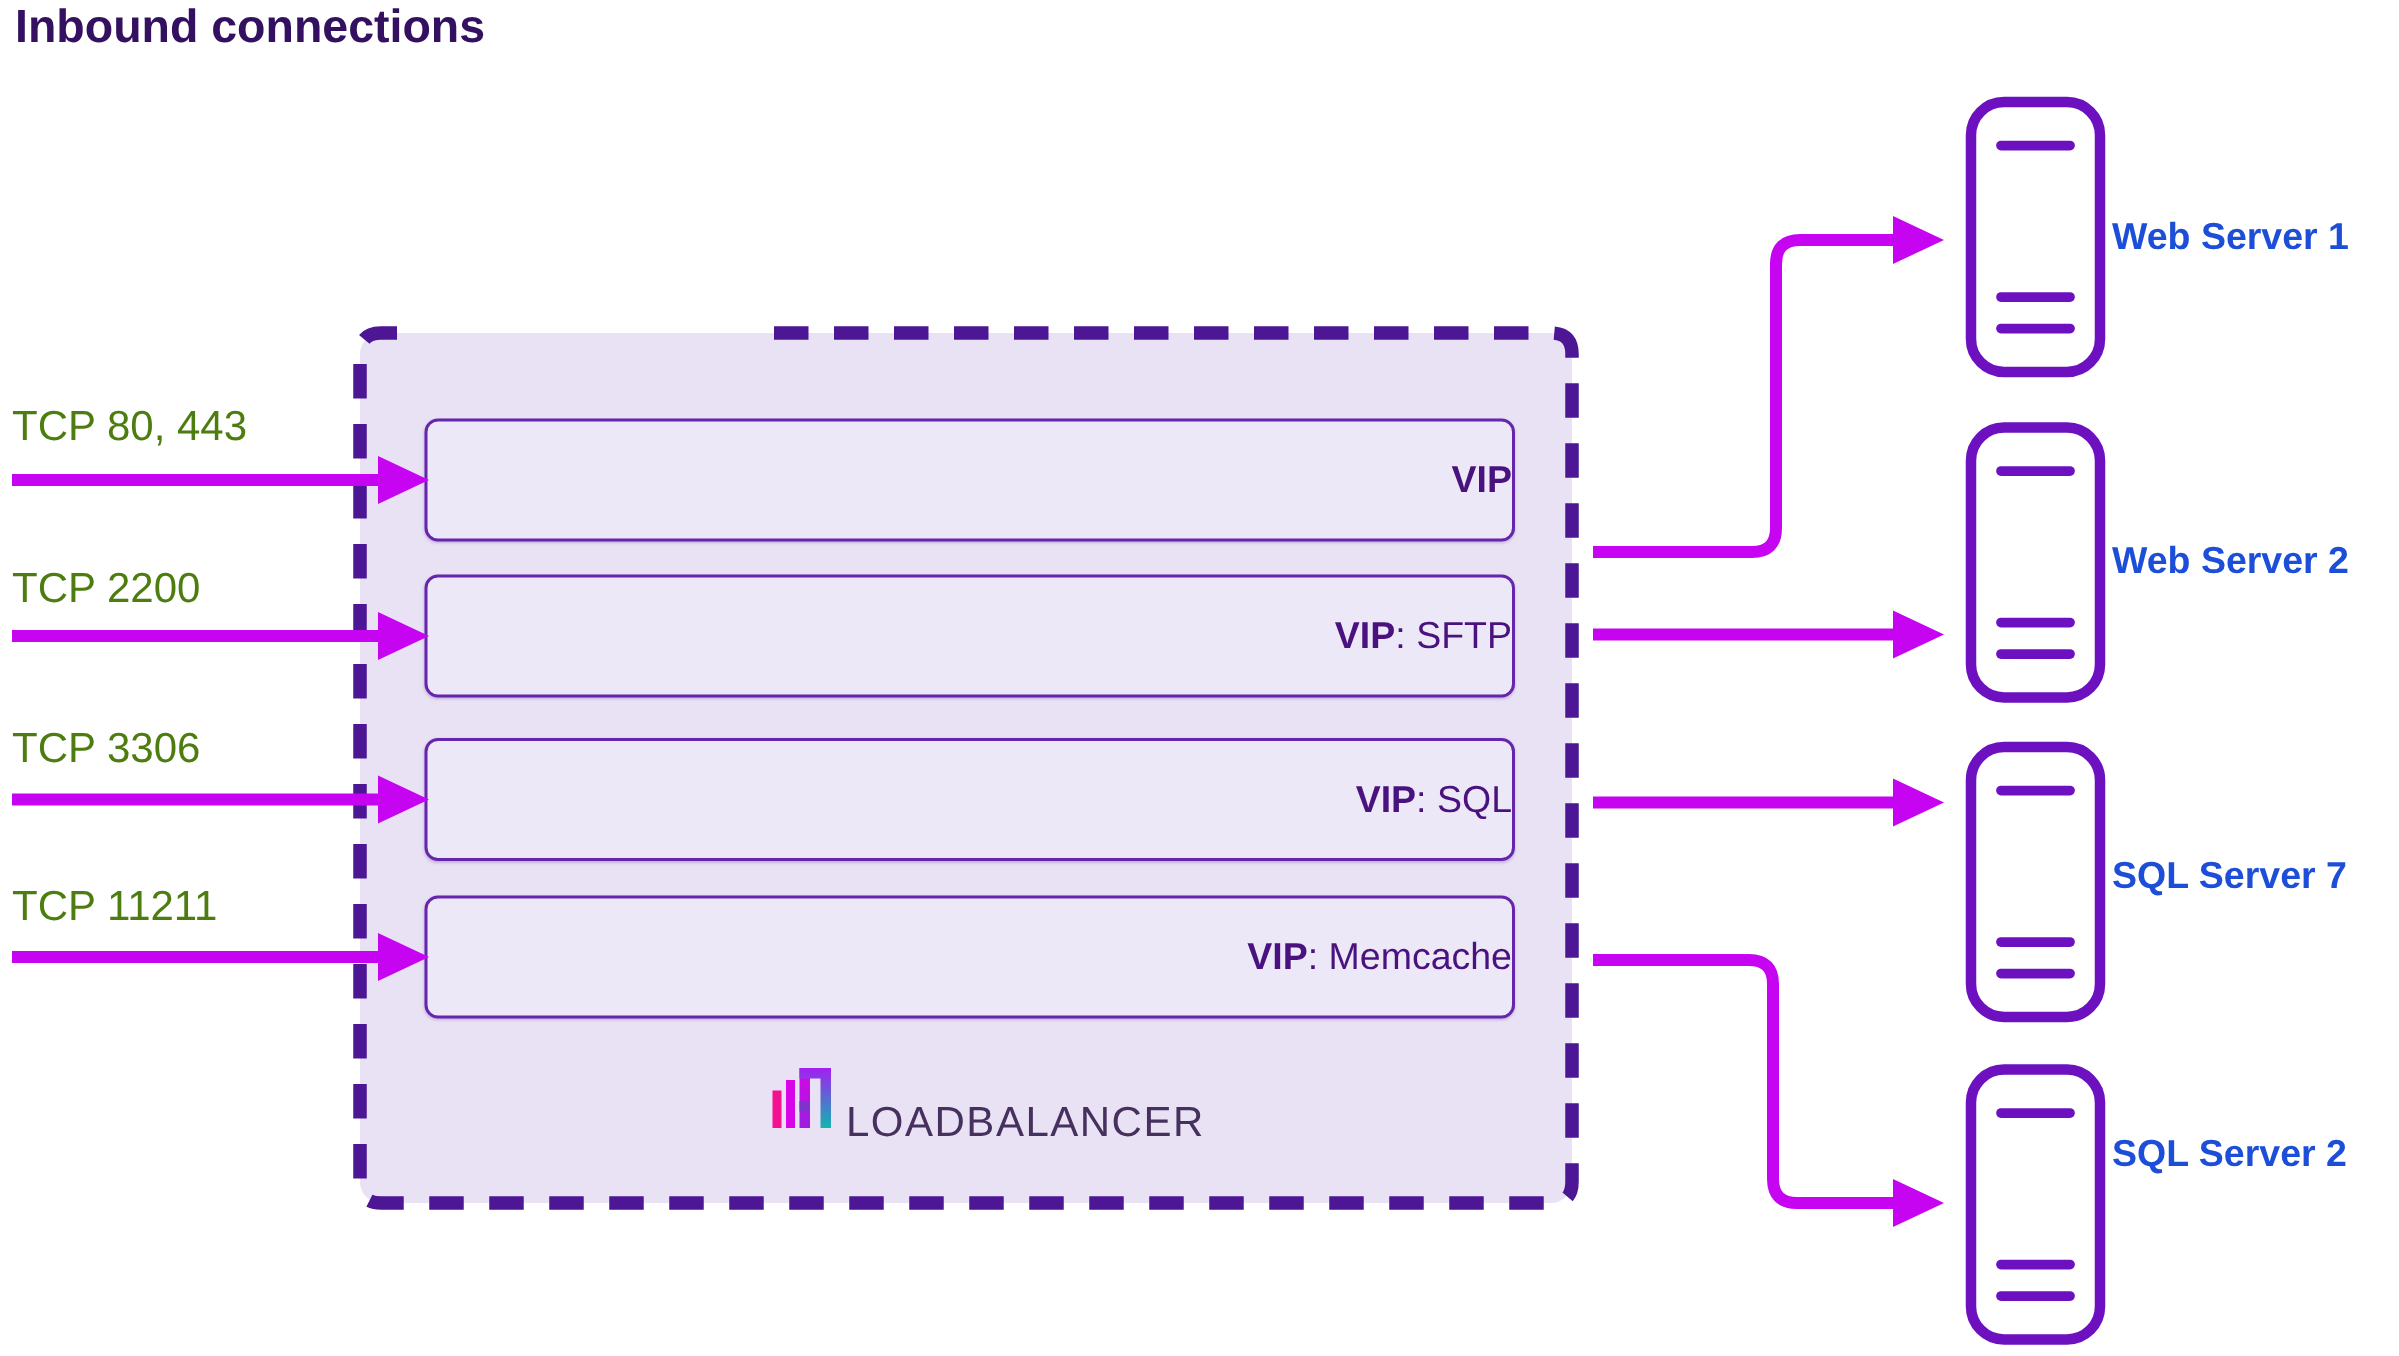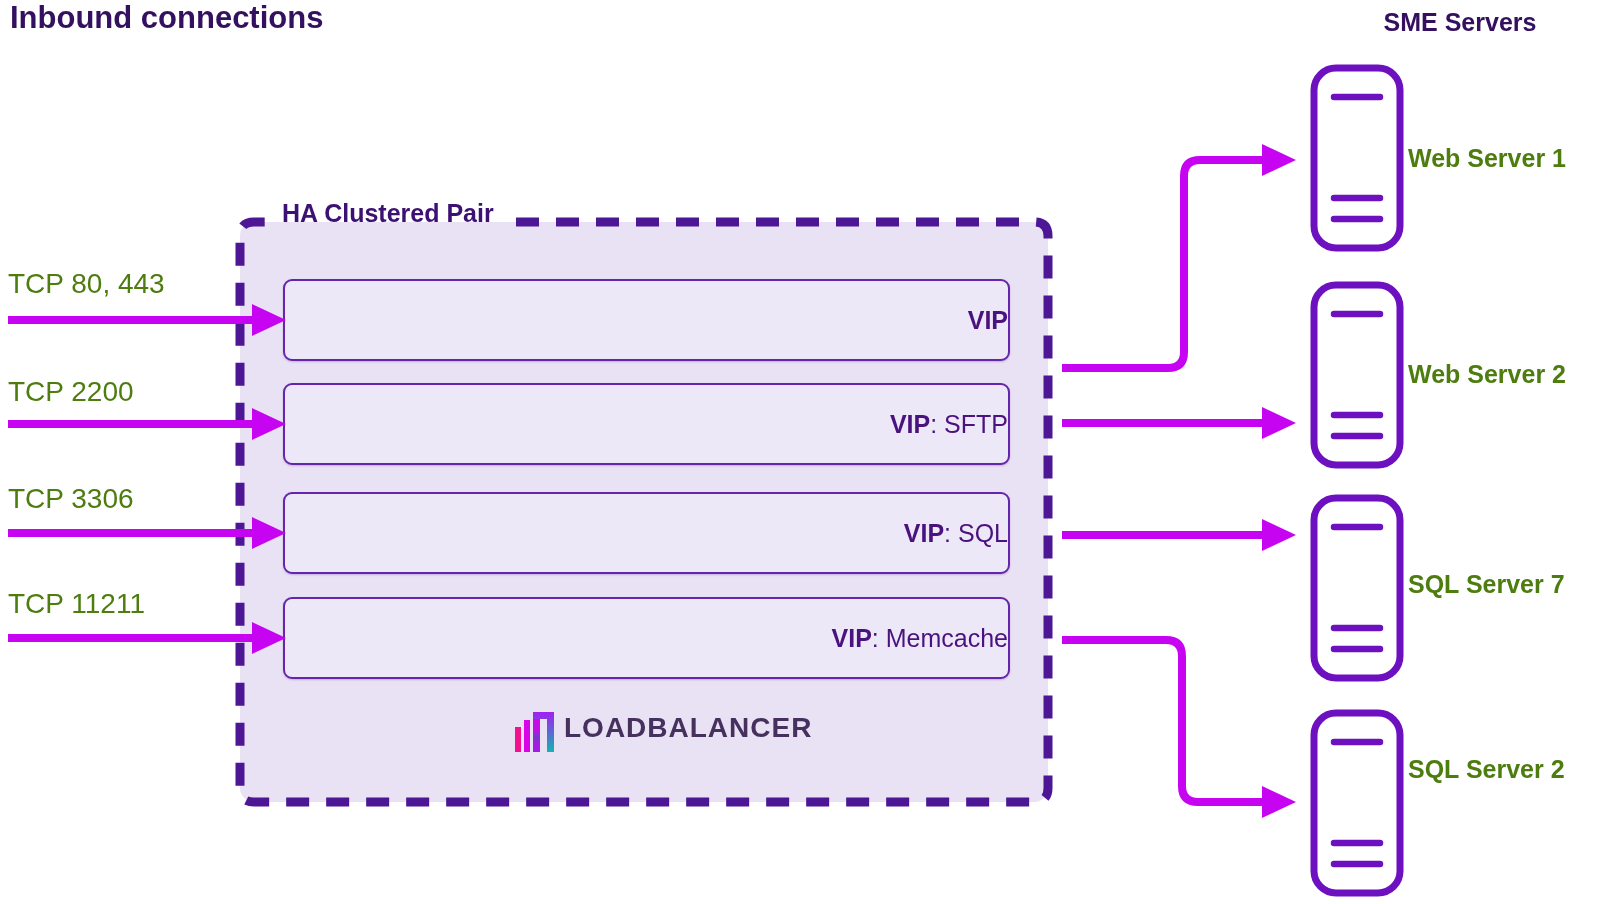--- a/index.html
+++ b/index.html
@@ -24,24 +24,24 @@
   }
   .vip-box{
     left:283px;width:727px;height:82px;box-sizing:border-box;
     background:#ede8f7;border:2.5px solid #6526ad;border-radius:9px;
     display:flex;align-items:center;justify-content:flex-end;
     font-size:25px;color:#4a127e;box-shadow:0 1px 2px rgba(90,30,150,0.25);
   }
   .vip-box .vip-bold{font-weight:bold;}
   .vip-box .vip-rest{font-weight:normal;white-space:pre;}
   .server-label{
-    left:1408px;height:28px;font-size:25px;font-weight:bold;color:#4d7c0f;white-space:nowrap;
+    left:1408px;height:28px;font-size:25px;font-weight:bold;color:#1d4ed8;white-space:nowrap;
   }
   .lb-text{
-    left:564px;top:712px;font-size:28px;color:#46315e;letter-spacing:1px;font-weight:bold;
+    left:564px;top:732px;font-size:28px;color:#46315e;letter-spacing:1px;font-weight:normal;
   }
 </style>
 </head>
 <body>
 
 <div class="stage">
 
   <svg class="layer" width="1599" height="904" viewBox="0 0 1599 904">
     <defs>
       <linearGradient id="g7" x1="0" y1="0" x2="0" y2="1">
@@ -82,28 +82,26 @@
       <g>
         <rect x="1314" y="713" width="86" height="180" rx="22" stroke-width="7" fill="#ffffff"></rect>
         <line x1="1334" y1="742" x2="1380" y2="742" stroke-width="6.5"></line>
         <line x1="1334" y1="843" x2="1380" y2="843" stroke-width="6.5"></line>
         <line x1="1334" y1="864" x2="1380" y2="864" stroke-width="6.5"></line>
       </g>
     </g>
   </svg>
 
   <div class="abs page-title">Inbound connections</div>
-  <div class="abs sme-title">SME Servers</div>
 
   <div class="abs tcp-label" style="top:268px;">TCP 80, 443</div>
   <div class="abs tcp-label" style="top:376px;">TCP 2200</div>
   <div class="abs tcp-label" style="top:483px;">TCP 3306</div>
   <div class="abs tcp-label" style="top:588px;">TCP 11211</div>
 
-  <div class="abs ha-label">HA Clustered Pair</div>
 
   <div class="abs vip-box" style="top:279px;">
     <span class="vip-bold">VIP</span>
   </div>
   <div class="abs vip-box" style="top:383px;">
     <span class="vip-bold">VIP</span>
       <span class="vip-rest">: SFTP</span>
   </div>
   <div class="abs vip-box" style="top:492px;">
     <span class="vip-bold">VIP</span>

